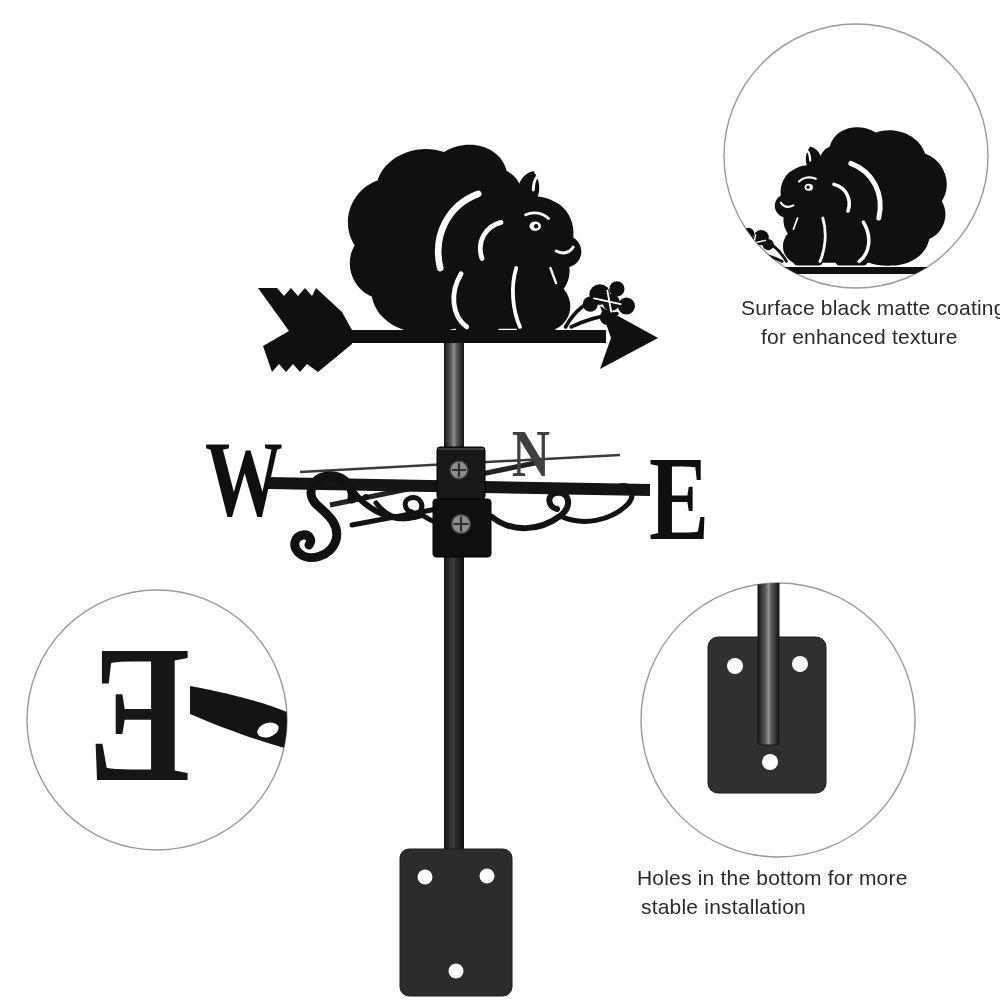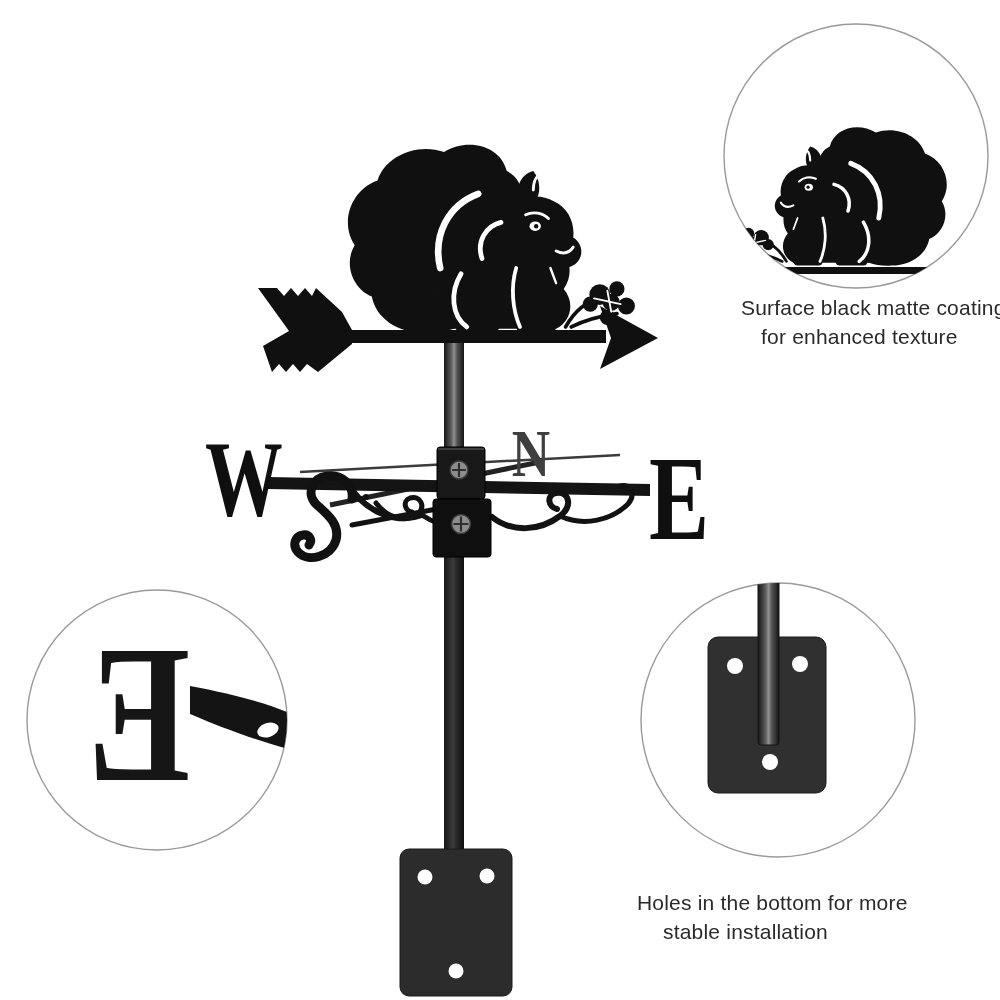--- a/index.html
+++ b/index.html
@@ -9,24 +9,24 @@
     font-family:"Liberation Sans", sans-serif;
   }
   #vane-svg { position:absolute; left:0; top:0; }
   .note {
     position:absolute;
     font-size:21px; line-height:29px; letter-spacing:0.2px;
     color:#2a2a2a;
   }
   .note span { display:block; white-space:nowrap; }
   .indent20 { margin-left:20px; }
-  .indent14 { margin-left:26px; }
+  .indent14 { margin-left:4px; }
   #note-surface   { left:741px; top:293px; }
   #note-directions{ left:3px;   top:857px; }
-  #note-holes     { left:637px; top:888px; }
+  #note-holes     { left:637px; top:863px; }
 </style>
 </head>
 <body>
 
 <div id="stage">
 
   <svg id="vane-svg" width="1000" height="1000" viewBox="0 0 1000 1000">
     <defs>
       <linearGradient id="gpoleBright" x1="0" y1="0" x2="1" y2="0">
         <stop offset="0" stop-color="#161616"></stop>

